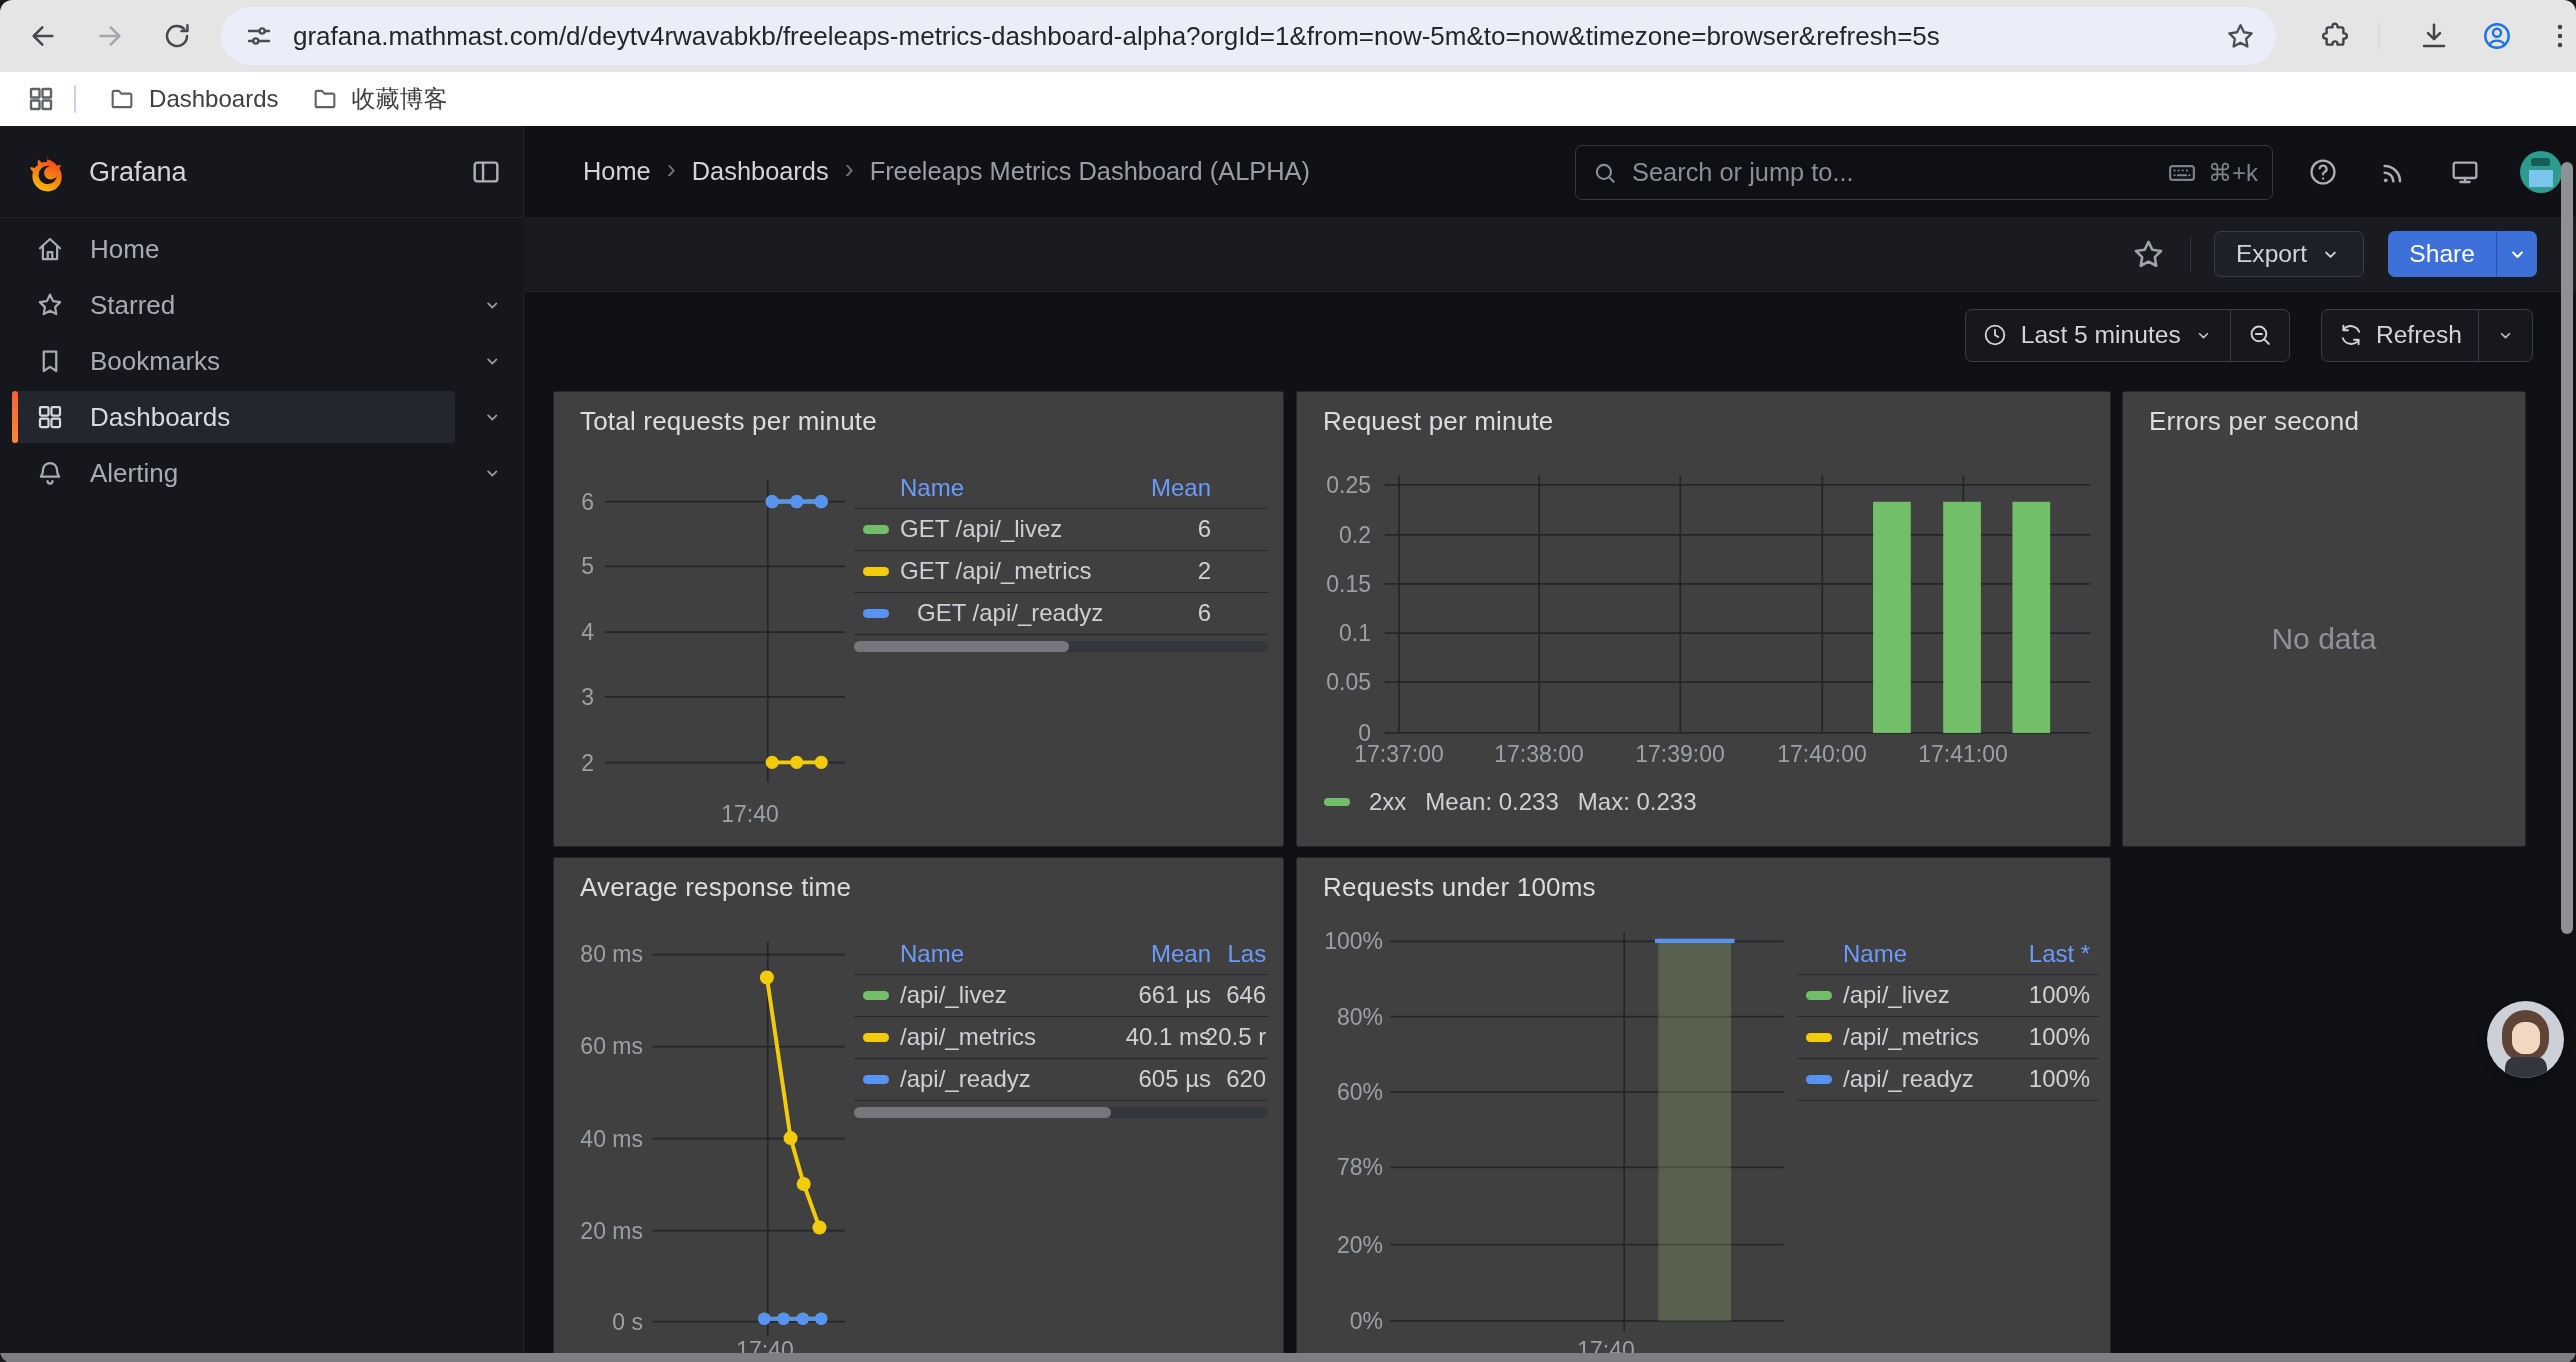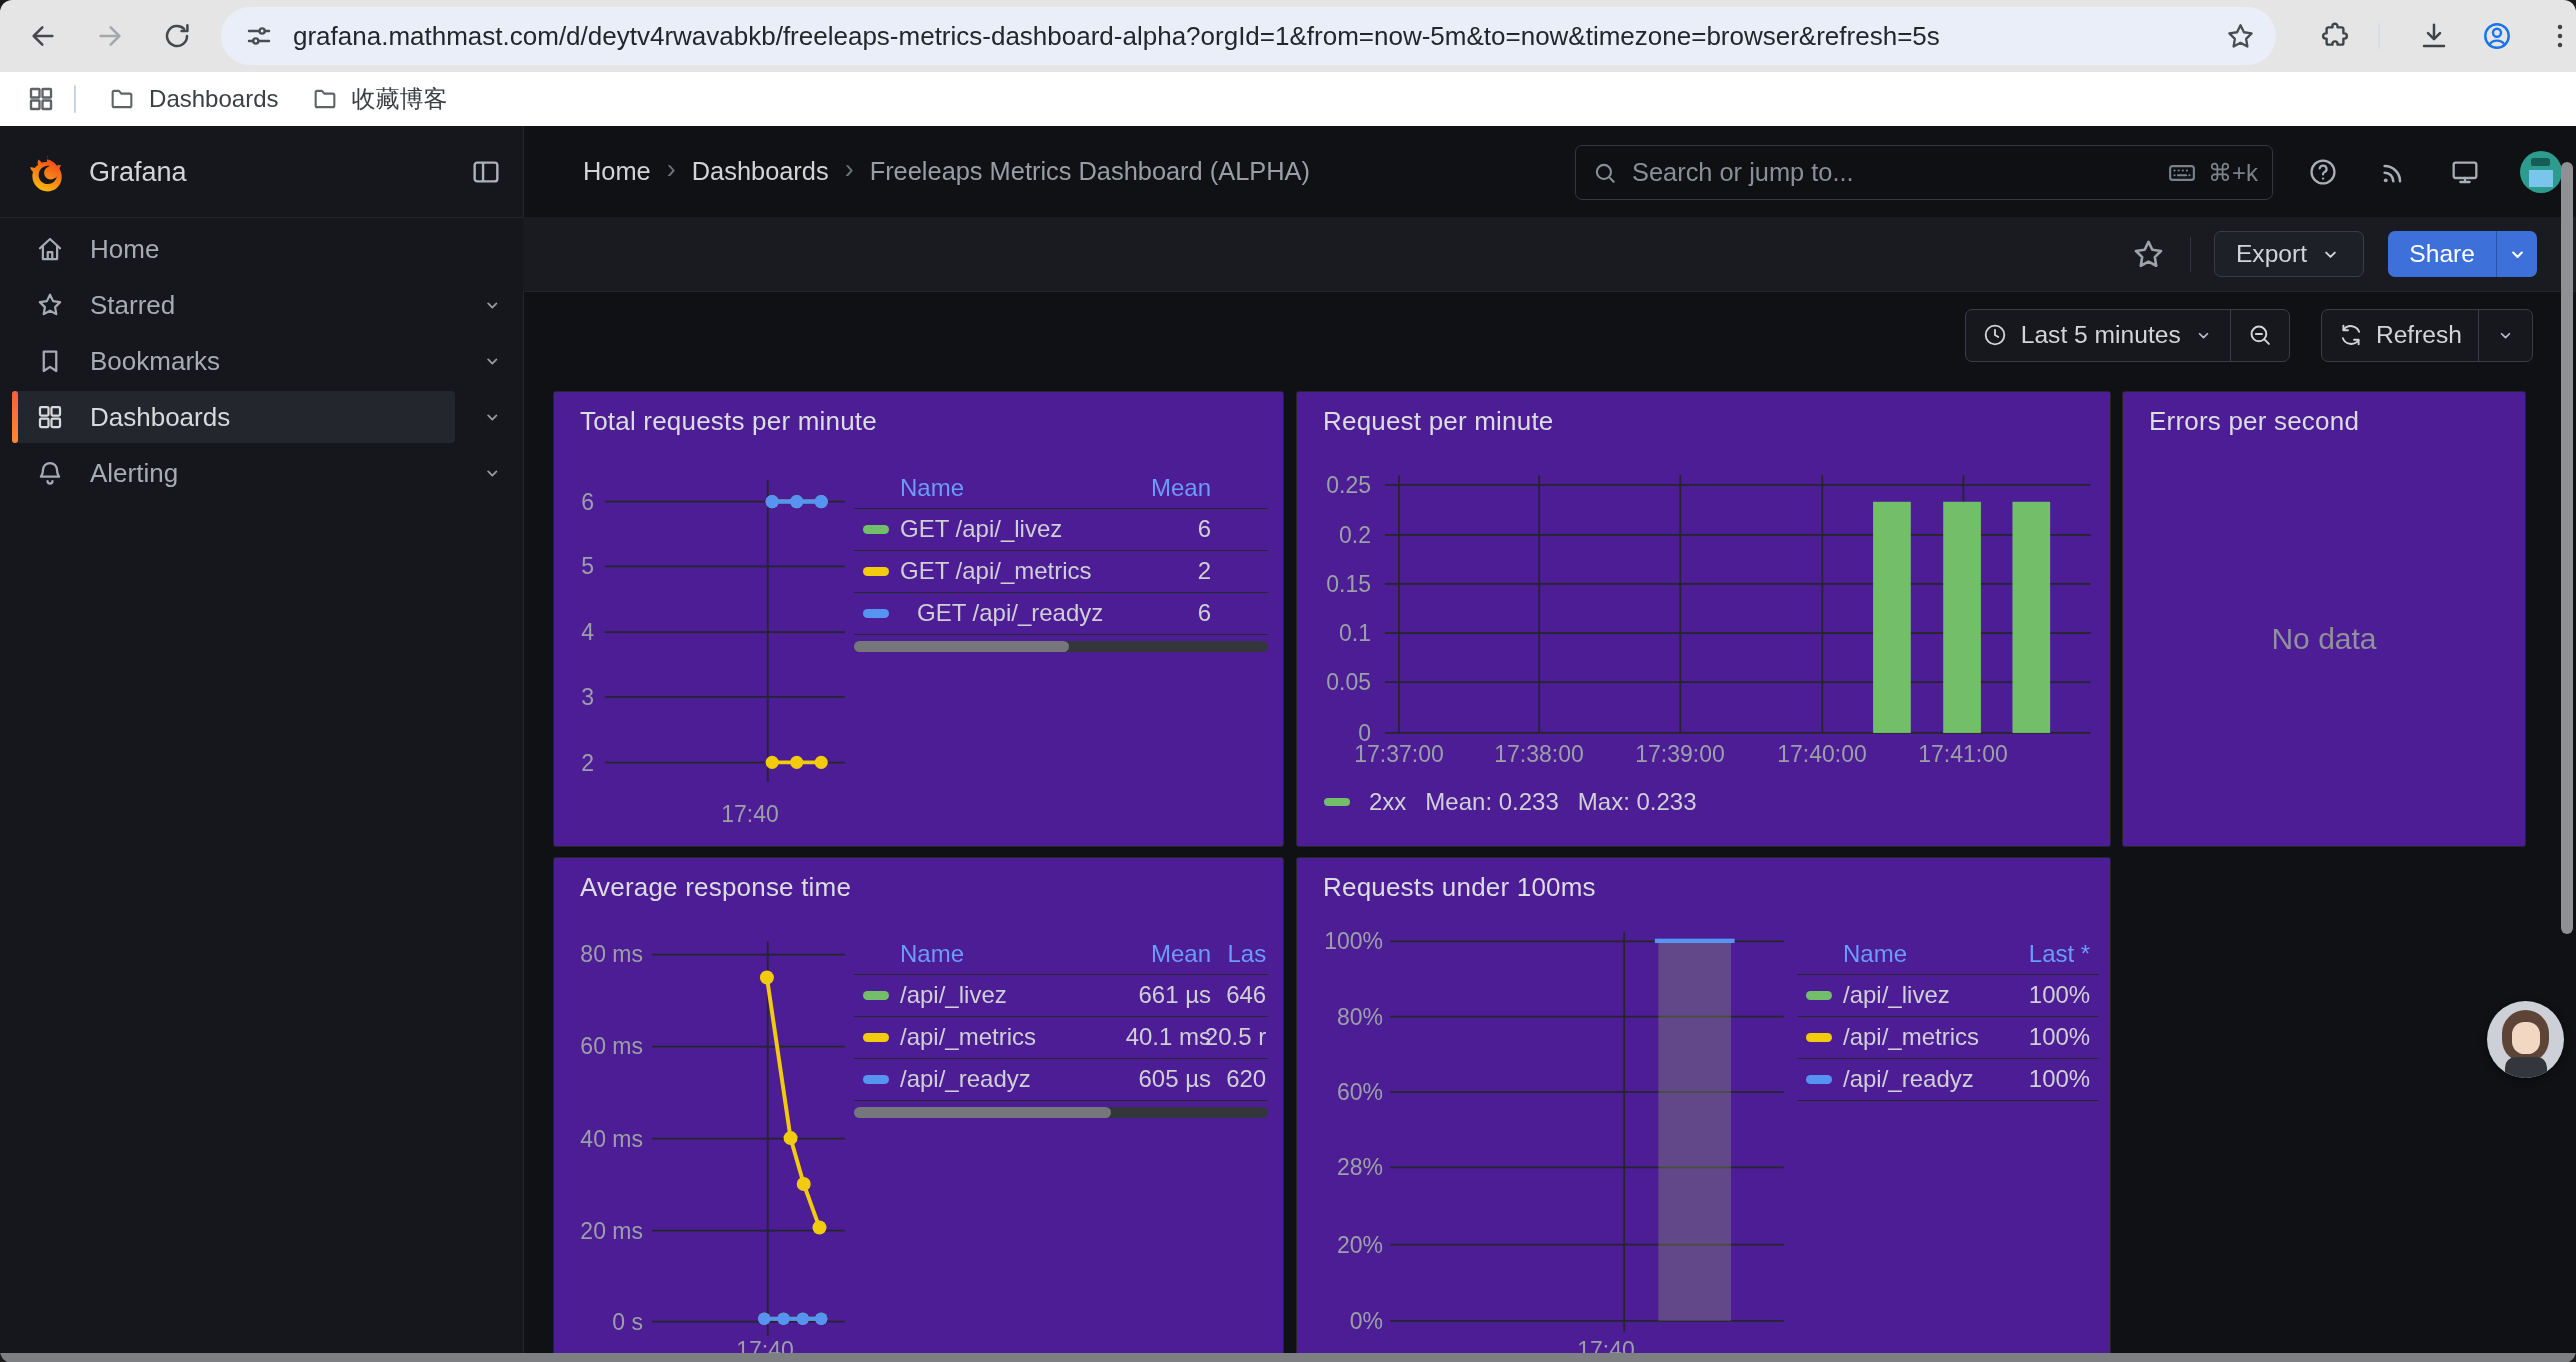--- a/index.html
+++ b/index.html
@@ -71,21 +71,21 @@
   
   .time-row{position:absolute;left:523px;top:165px;right:0;height:88px}
   .tgroup{position:absolute;top:17.5px;height:51px;display:flex;align-items:stretch;border:0.9px solid #3a3d44;border-radius:7px;background:#16181d;color:#d3d4d9;font-size:24.6px}
   .tg1{right:286px}.tg2{right:43px}
   .tseg{display:flex;align-items:center;padding:0 16px;gap:12.3px}
   .tseg + .tseg{border-left:0.9px solid #3a3d44}
   .tseg svg{width:26px;height:26px}
   .tseg .chev{width:21px;height:21px;color:#b9bcc2}
 
   
-  .panel{position:absolute;background:#4c1d95;border:0.9px solid #23262c;border-radius:2.6px}
+  .panel{position:absolute;background:#404040;border:0.9px solid #23262c;border-radius:2.6px}
   .pp0{left:553px;top:265px;width:729px;height:454px}
   .pp1{left:1296px;top:265px;width:813px;height:454px}
   .pp2{left:2122px;top:265px;width:402px;height:454px}
   .pp3{left:553px;top:731px;width:729px;height:526px}
   .pp4{left:1296px;top:731px;width:813px;height:526px}
   .ptitle{position:absolute;left:26px;top:14px;font-size:26px;font-weight:500;color:#dcdde1;letter-spacing:0.2px;z-index:2}
   .chart{position:absolute;left:0;top:0;right:0;bottom:0}
   .chart svg{position:absolute;left:0;top:0}
   .ytick{position:absolute;text-align:right;font-size:23px;color:#9ba0a8;line-height:28px}
   .xtick{position:absolute;width:158px;text-align:center;font-size:23px;color:#9ba0a8}
@@ -562,21 +562,21 @@
             <line x1="106" y1="353" x2="555" y2="353" stroke="#24262b" stroke-width="2"></line>
             <line x1="106" y1="441" x2="555" y2="441" stroke="#24262b" stroke-width="2"></line>
             <line x1="106" y1="528" x2="555" y2="528" stroke="#24262b" stroke-width="2"></line>
             <line x1="373" y1="85" x2="373" y2="540" stroke="#24262b" stroke-width="2"></line>
             <rect x="412" y="95" width="83" height="433" fill="rgba(150,173,110,0.30)"></rect>
             <rect x="408" y="92" width="91" height="5" fill="#5794F2"></rect>
           </svg>
           <div class="ytick" style="width: 86px; top: 69px; left: 0px;">100%</div>
           <div class="ytick" style="width: 86px; top: 145px; left: 0px;">80%</div>
           <div class="ytick" style="width: 86px; top: 220px; left: 0px;">60%</div>
-          <div class="ytick" style="width: 86px; top: 295px; left: 0px;">28%</div>
+          <div class="ytick" style="width: 86px; top: 295px; left: 0px;">78%</div>
           <div class="ytick" style="width: 86px; top: 373px; left: 0px;">20%</div>
           <div class="ytick" style="width: 86px; top: 449px; left: 0px;">0%</div>
           <div class="xtick" style="left: 230px; top: 479px;">17:40</div>
           <div class="legend" style="left: 500px; top: 75px; width: 302px;">
             <div class="lrow lhead">
               <span class="lname" style="left: 46px;">Name</span>
               <span class="lval" style="right: 8.8px;">Last *</span>
             </div>
             <div class="ldiv"></div>
             <div class="lrow">

